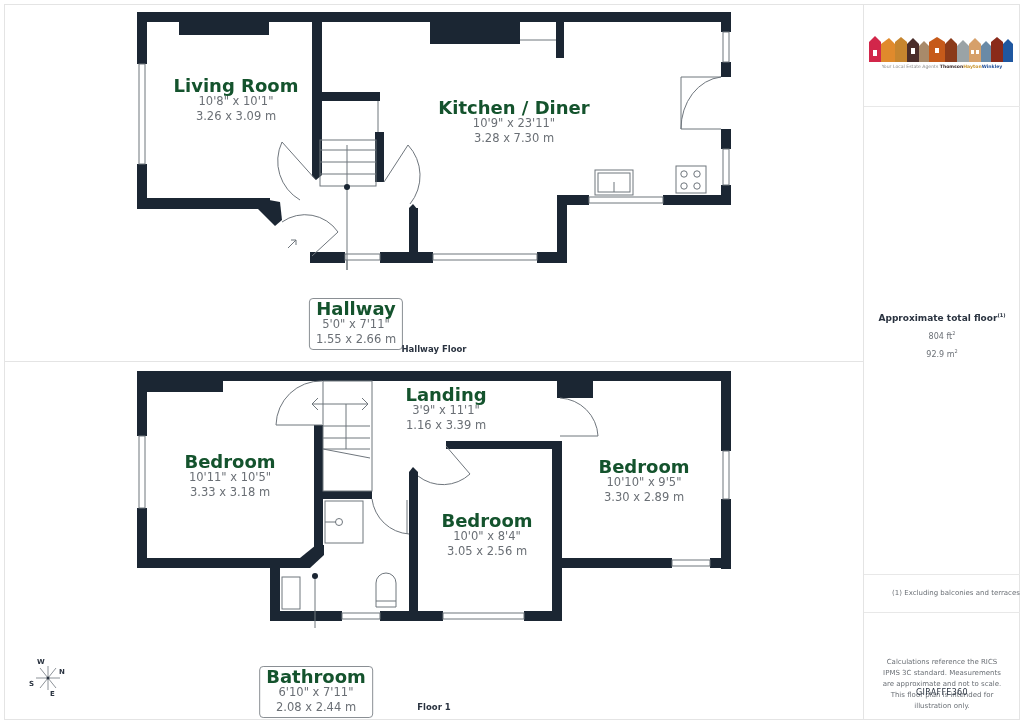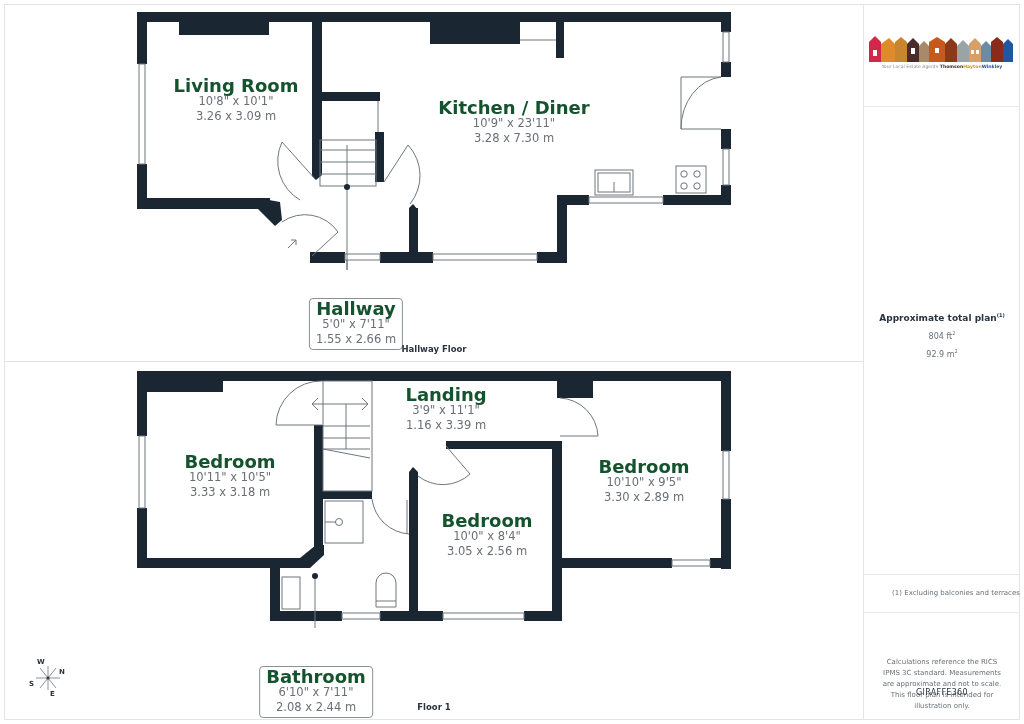--- a/index.html
+++ b/index.html
@@ -270,21 +270,21 @@
     </g>
   </svg>
   <div class="logo-tag">
     <span>Your Local Estate Agents</span>
     <span class="logo-brand" style="color:#3a2a2a">Thomson</span><span class="logo-brand" style="color:#c8922a">Hayton</span><span class="logo-brand" style="color:#1f4f9a">Winkley</span>
   </div>
 </div>
 <div class="side-h" style="top:106px;"></div>
 
 <div class="side" style="top:312px;">
-  <div class="area-title"><span>Approximate total plan</span><sup>(1)</sup></div>
+  <div class="area-title"><span>Approximate total floor</span><sup>(1)</sup></div>
   <div class="area-val" style="margin-top:3px;"><span>804 ft</span><sup>2</sup></div>
   <div class="area-val"><span>92.9 m</span><sup>2</sup></div>
 </div>
 
 <div class="side-h" style="top:574px;"></div>
 <div class="side note" style="top:588px;">(1) Excluding balconies and terraces</div>
 <div class="side-h" style="top:612px;"></div>
 <div class="side note" style="top:657px;box-sizing:border-box;">Calculations reference the RICS IPMS 3C standard. Measurements are approximate and not to scale. This floor plan is intended for illustration only.</div>
 <div class="side giraffe" style="top:688px;"><span>GIRAFFE</span><b>360</b></div>
 

